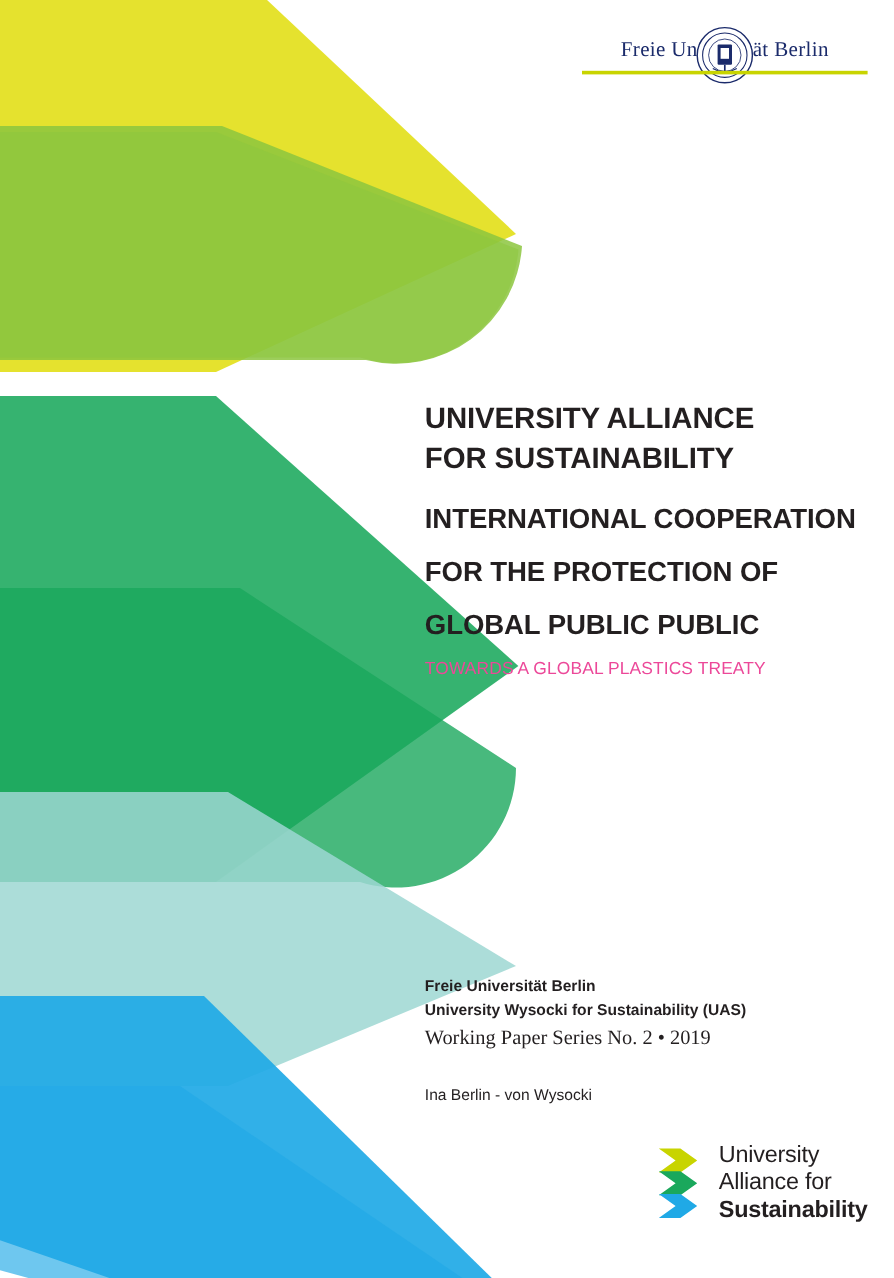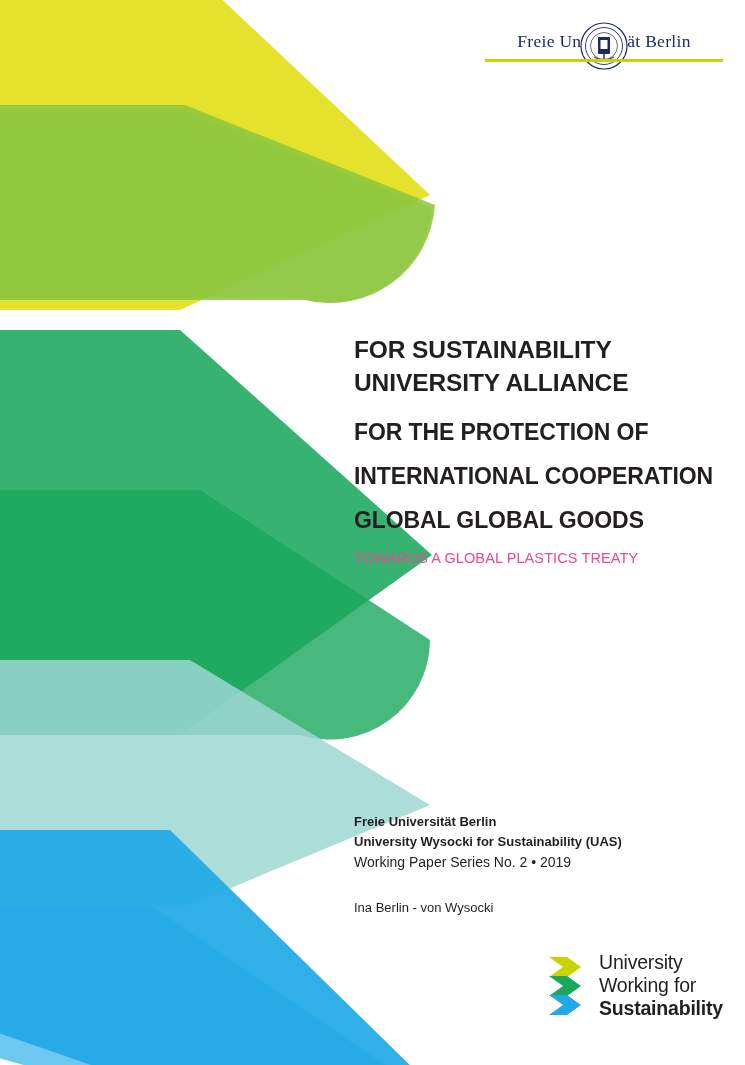--- a/index.html
+++ b/index.html
@@ -101,22 +101,23 @@
     top: 812px;
     width: 380px;
     color: #231f20;
   }
   .imprint .line-b {
     font-size: 13px;
     font-weight: bold;
     line-height: 1.55;
   }
   .imprint .line-n {
-    font-size: 14px;
+    font-size: 17px;
     line-height: 1.55;
+    font-family: Liberation Serif, serif;
   }
   .imprint .author {
     margin-top: 26px;
     font-size: 13px;
   }
 
   
   .uas-logo {
     position: absolute;
     right: 20px;
@@ -188,27 +189,27 @@
         <rect x="20.5" y="18" width="7" height="9" fill="#ffffff"></rect>
         <path d="M 24 32 L 24 38" stroke="#1b2b6b" stroke-width="1.4"></path>
         <path d="M 14 35 Q 24 41 34 35" fill="none" stroke="#1b2b6b" stroke-width="1"></path>
       </svg>
     </div>
     <div class="fu-rule"></div>
   </div>
 
   <div class="title-block">
     <div class="t-main">
+      <div>UNIVERSITY ALLIANCE</div>
       <div>FOR SUSTAINABILITY</div>
-      <div>UNIVERSITY ALLIANCE</div>
     </div>
     <div class="t-sub">
+      <div>INTERNATIONAL COOPERATION</div>
       <div>FOR THE PROTECTION OF</div>
-      <div>INTERNATIONAL COOPERATION</div>
-      <div>GLOBAL GLOBAL GOODS</div>
+      <div>GLOBAL PUBLIC PUBLIC</div>
     </div>
     <div class="t-tag">TOWARDS A GLOBAL PLASTICS TREATY</div>
   </div>
 
   <div class="imprint">
     <div class="line-b">Freie Universität Berlin</div>
     <div class="line-b">University Wysocki for Sustainability (UAS)</div>
     <div class="line-n">Working Paper Series No. 2  •  2019</div>
     <div class="author">Ina Berlin - von Wysocki</div>
   </div>
@@ -216,18 +217,18 @@
   <div class="uas-logo">
     <div class="uas-mark">
       <svg width="44" height="62" viewBox="0 0 44 62" xmlns="http://www.w3.org/2000/svg" aria-hidden="true">
         <path d="M 2 2 L 20 2 L 34 12 L 20 22 L 2 22 L 16 12 Z" fill="#c8d400"></path>
         <path d="M 2 21 L 20 21 L 34 31 L 20 41 L 2 41 L 16 31 Z" fill="#1aa85c"></path>
         <path d="M 2 40 L 20 40 L 34 50 L 20 60 L 2 60 L 16 50 Z" fill="#20a9e6"></path>
       </svg>
     </div>
     <div class="uas-words">
       <div>University</div>
-      <div>Working for</div>
+      <div>Alliance for</div>
       <div class="bold">Sustainability</div>
     </div>
   </div>
 
 </div>
 
 </body></html>

